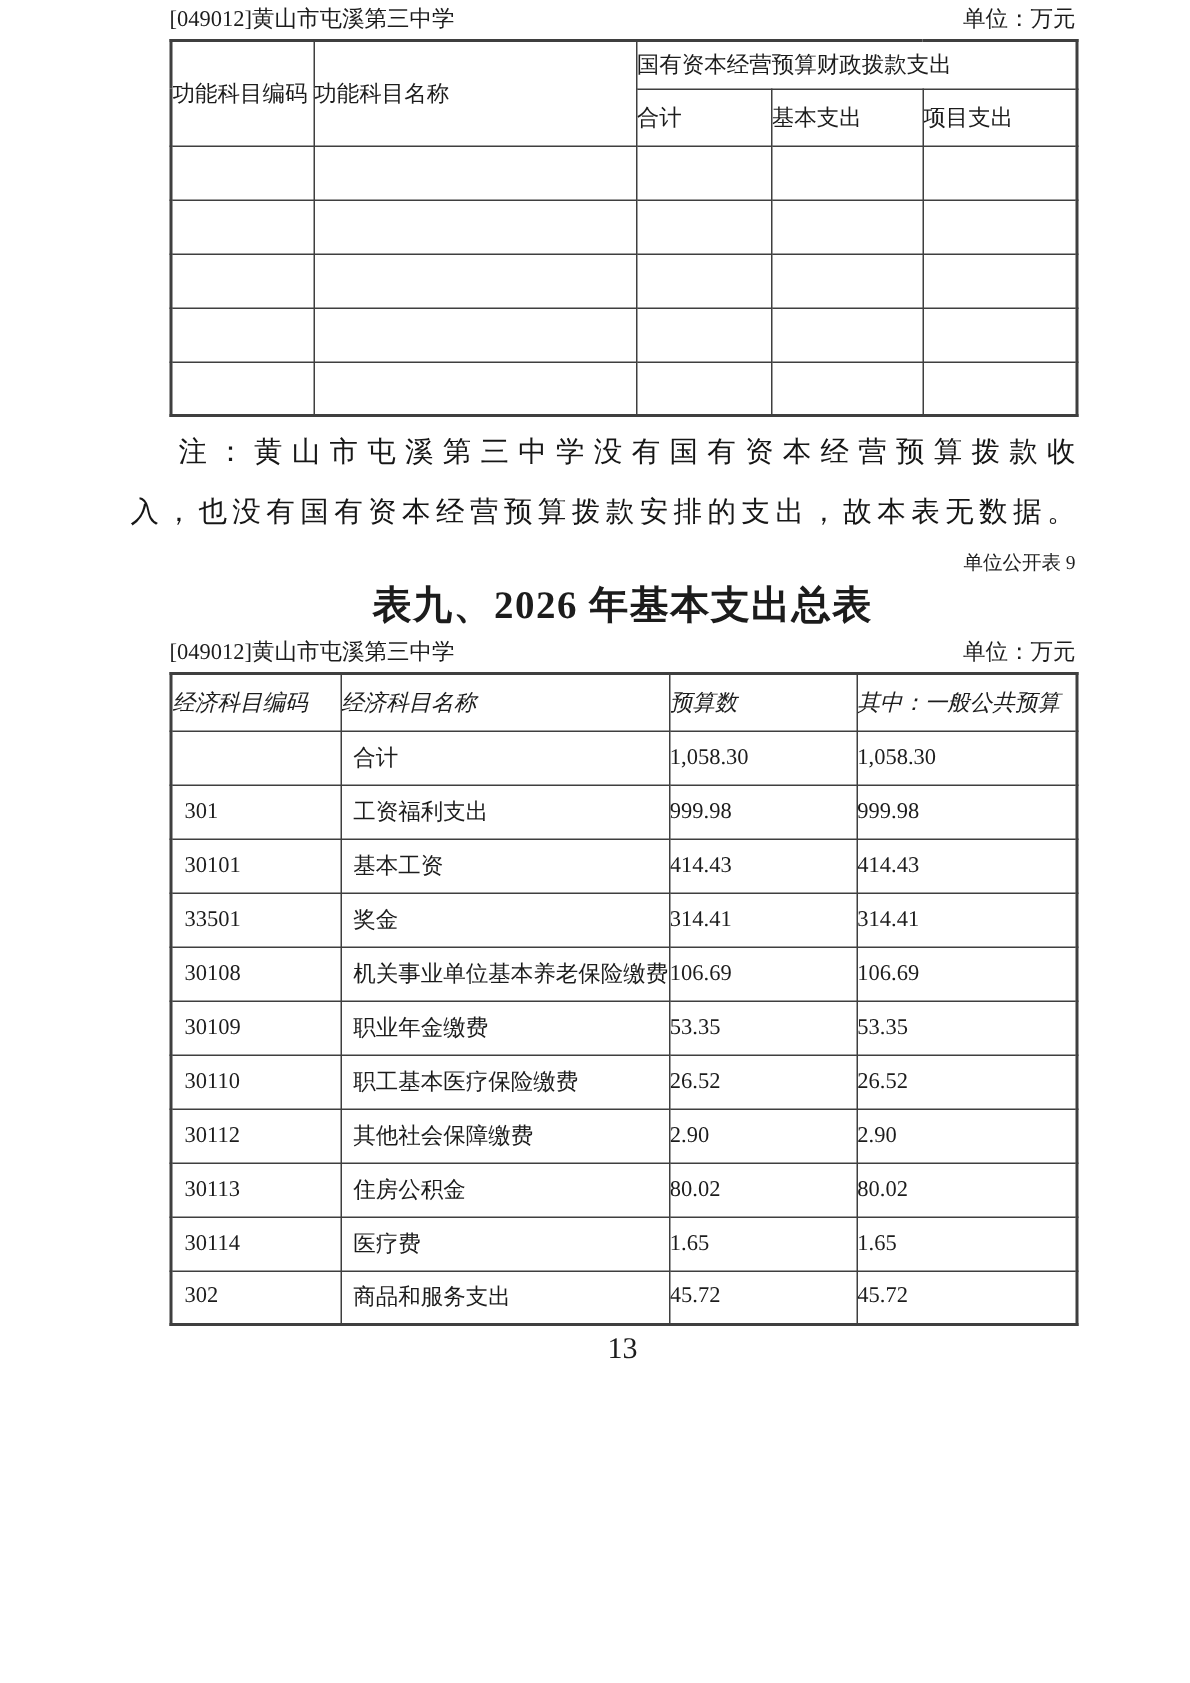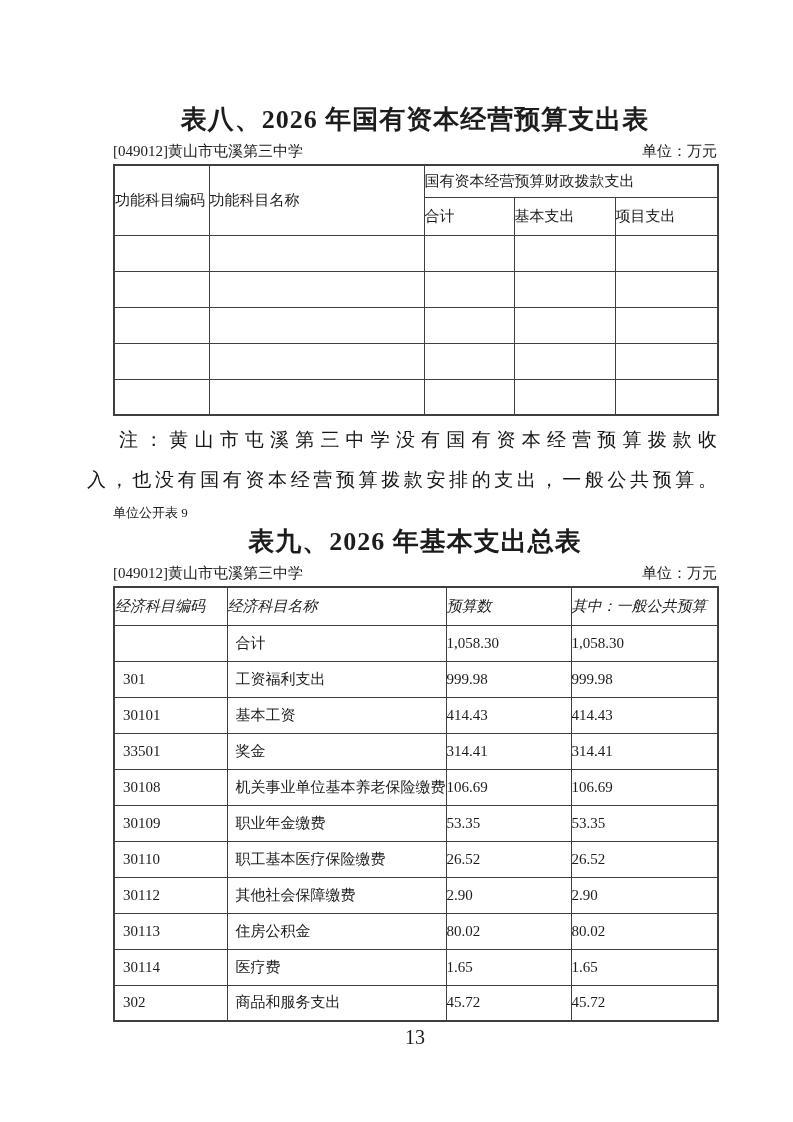--- a/index.html
+++ b/index.html
@@ -42,30 +42,29 @@
   td.name { padding-left:8px; }
   td.num  { padding-right:9px; }
 
   .note {
     width:630px; margin-left:-26px; margin-top:4px;
     font-size:19px; line-height:40px; color:#161616;
   }
   .note .line { text-align:justify; text-align-last:justify; }
   .note .first { text-indent:32px; }
 
-  .table-label { font-size:13px; line-height:18px; margin-top:4px; }
+  .table-label { font-size:13px; text-align:right; line-height:18px; margin-top:4px; }
 
   .page-num { text-align:center; font-size:20px; line-height:16px; margin-top:7px; }
 </style>
 </head>
 <body>
 
 <div class="content">
 
-  <div class="doc-title title-8">表八、2026 年国有资本经营预算支出表</div>
 
   <div class="meta">
     <span>[049012]黄山市屯溪第三中学</span>
     <span>单位：万元</span>
   </div>
 
   <table class="t8">
     <colgroup>
       <col style="width:95px">
         <col style="width:215px">
@@ -117,21 +116,21 @@
           <td></td>
           <td></td>
           <td></td>
           <td></td>
       </tr>
     </tbody>
   </table>
 
   <div class="note">
     <div class="line first">注：黄山市屯溪第三中学没有国有资本经营预算拨款收</div>
-    <div class="line">入，也没有国有资本经营预算拨款安排的支出，一般公共预算。</div>
+    <div class="line">入，也没有国有资本经营预算拨款安排的支出，故本表无数据。</div>
   </div>
 
   <div class="table-label">单位公开表 9</div>
 
   <div class="doc-title title-9">表九、2026 年基本支出总表</div>
 
   <div class="meta">
     <span>[049012]黄山市屯溪第三中学</span>
     <span>单位：万元</span>
   </div>

